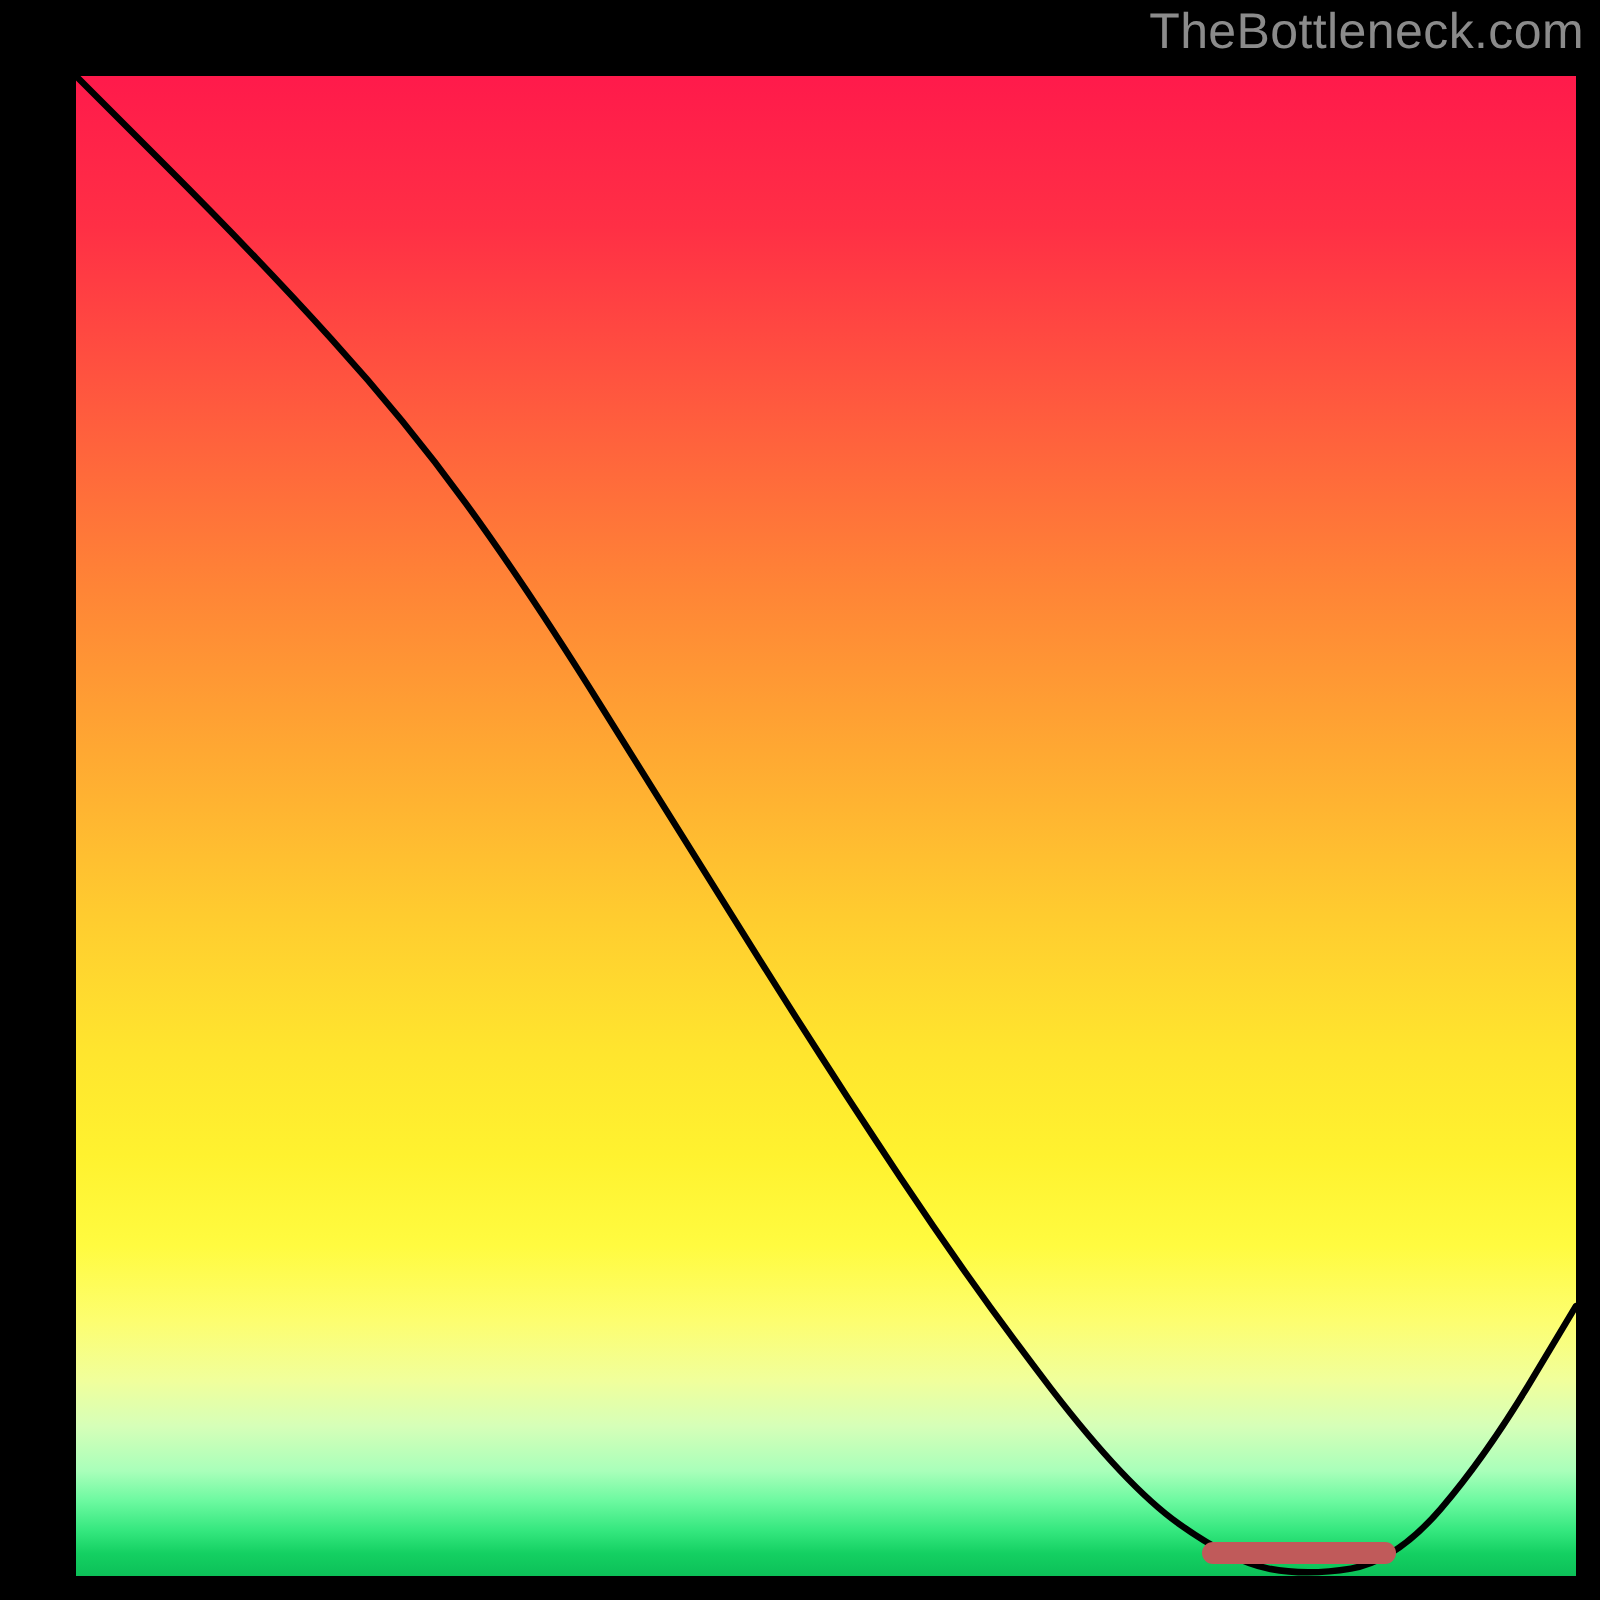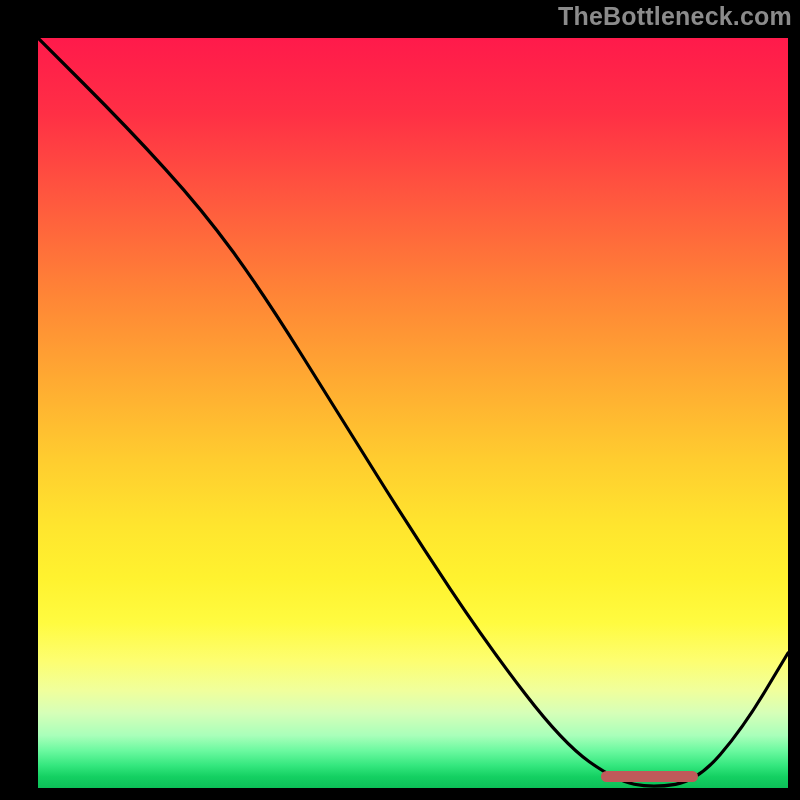--- a/index.html
+++ b/index.html
@@ -14,21 +14,21 @@
     position: relative;
     width: 800px;
     height: 800px;
   }
   .watermark {
     position: absolute;
     top: 2px;
     right: 8px;
     font-family: Arial, Helvetica, sans-serif;
     font-size: 25px;
-    font-weight: 700;
+    font-weight: 400;
     color: #8b8b8b;
     letter-spacing: 0.2px;
     z-index: 5;
     user-select: none;
     text-align: center;
   }
   .plot-area {
     position: absolute;
     left: 38px;
     top: 38px;

